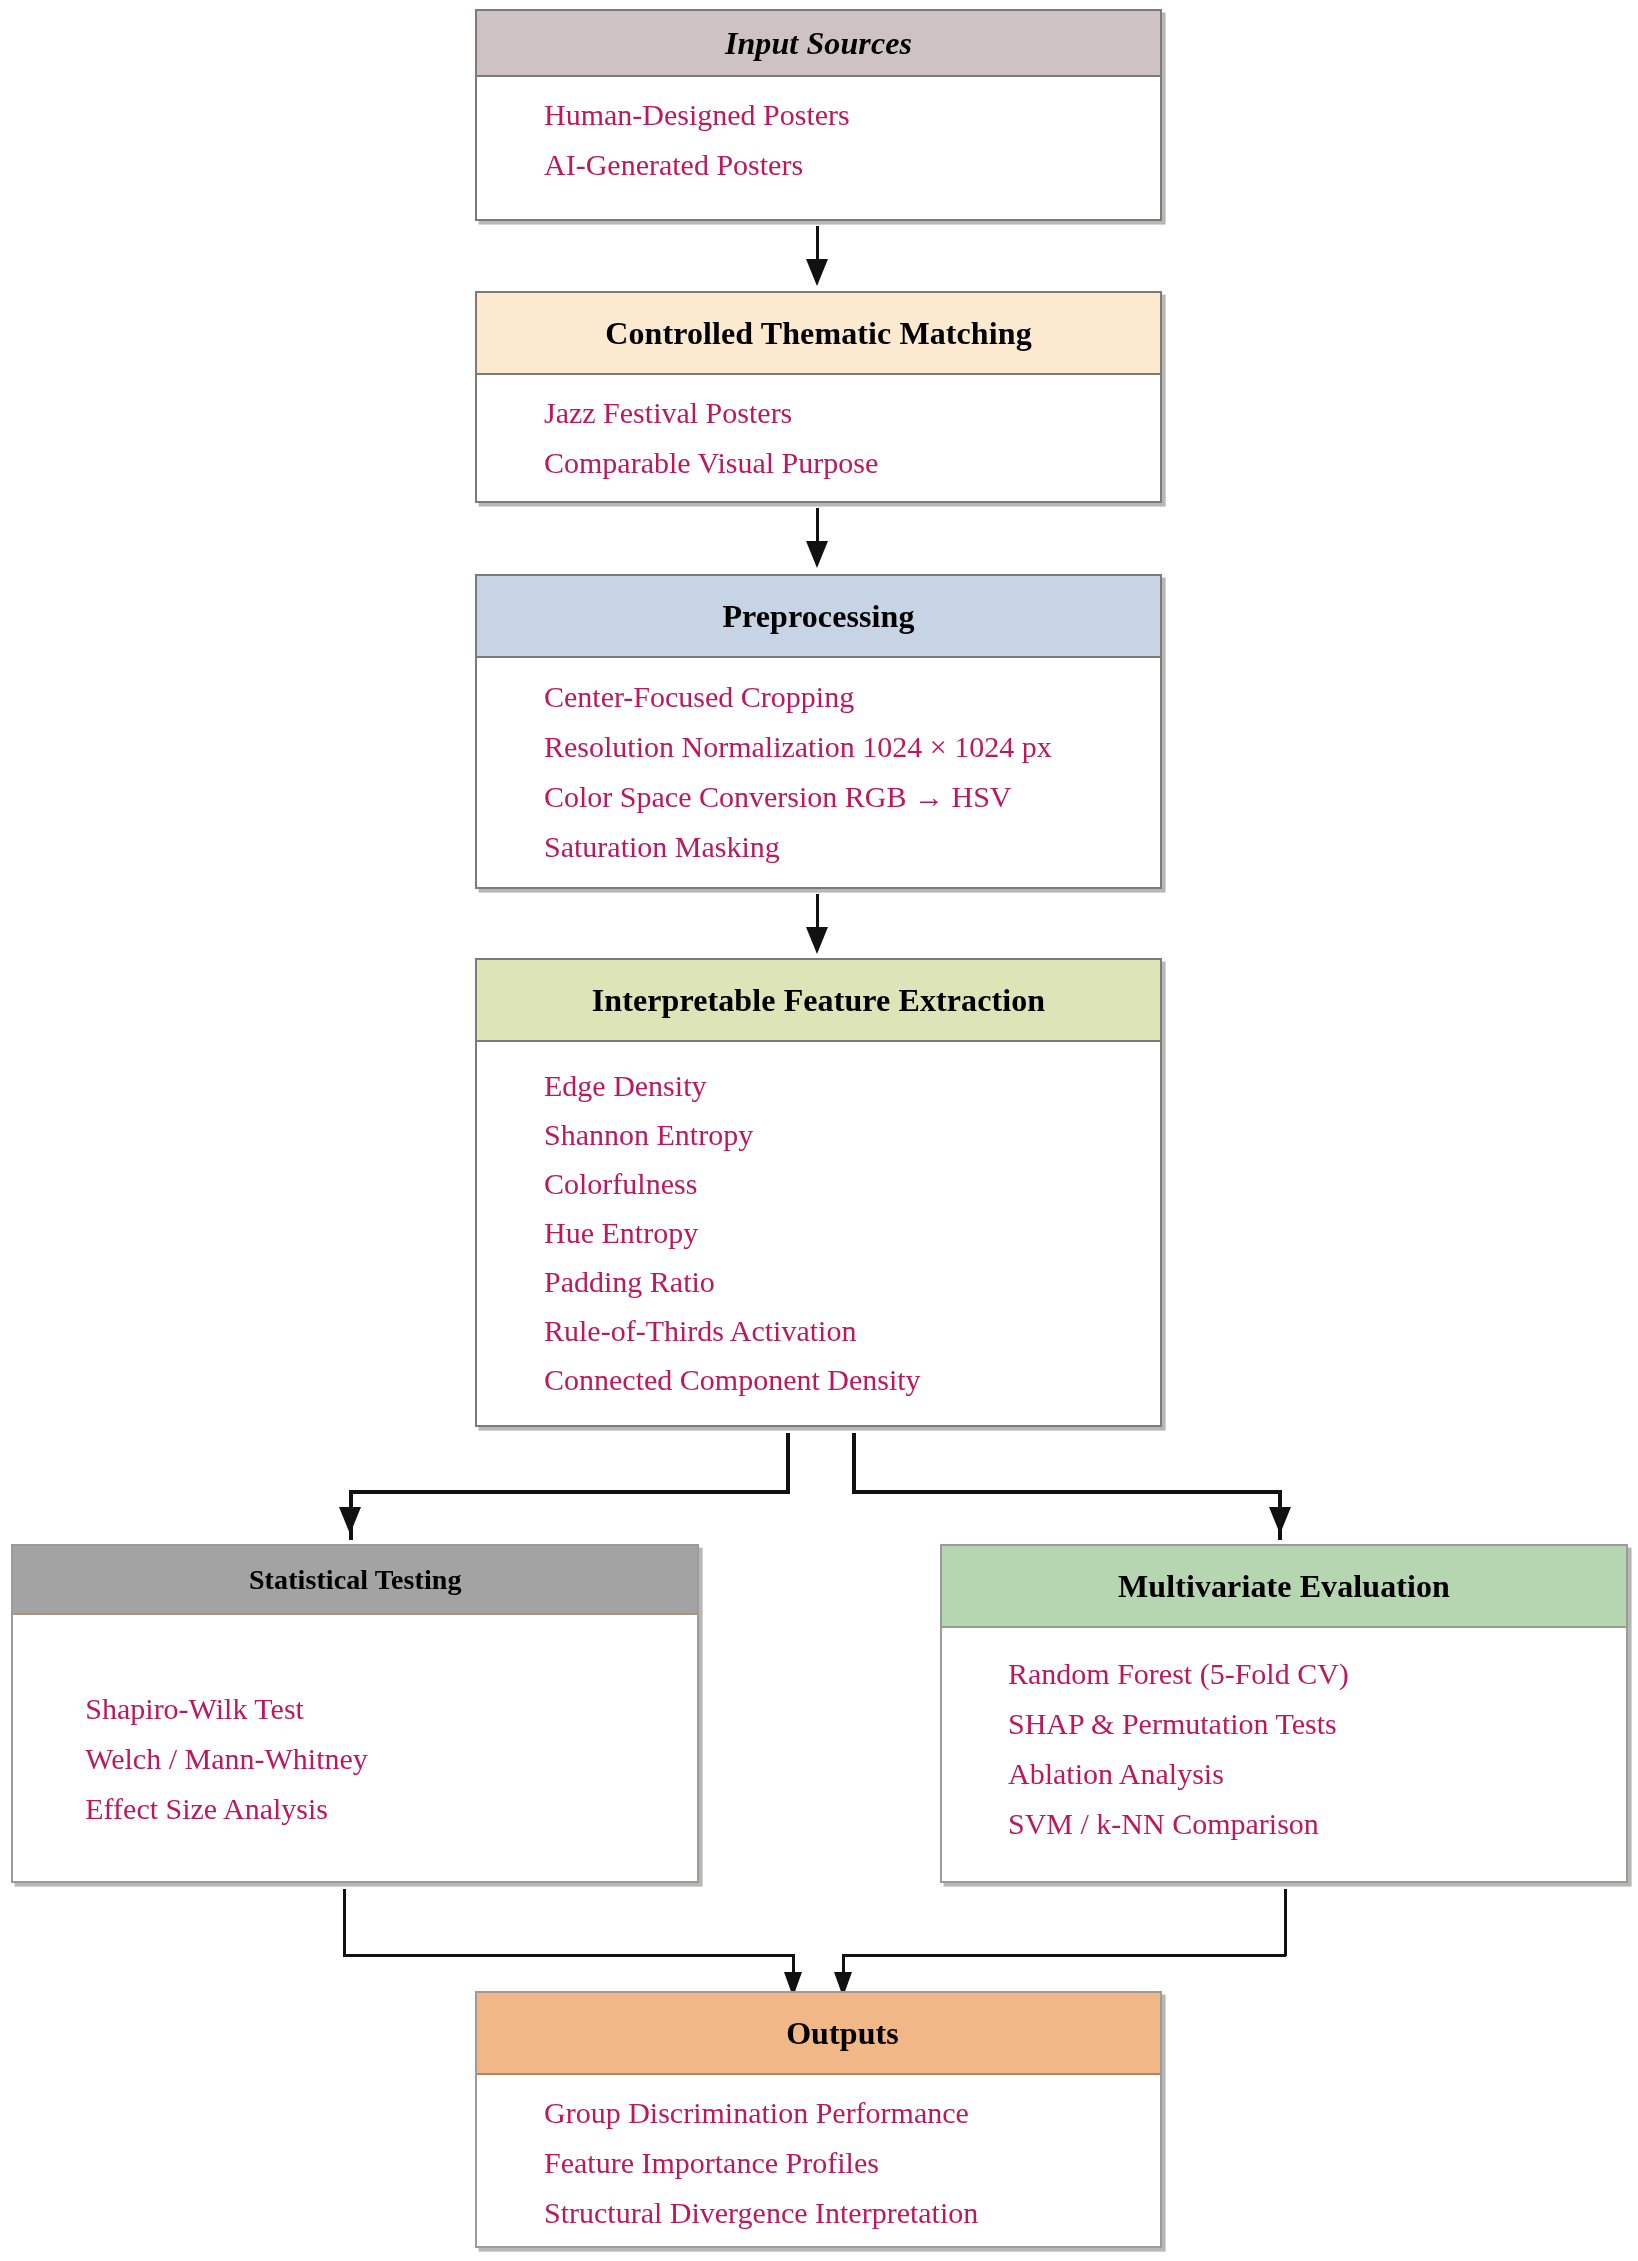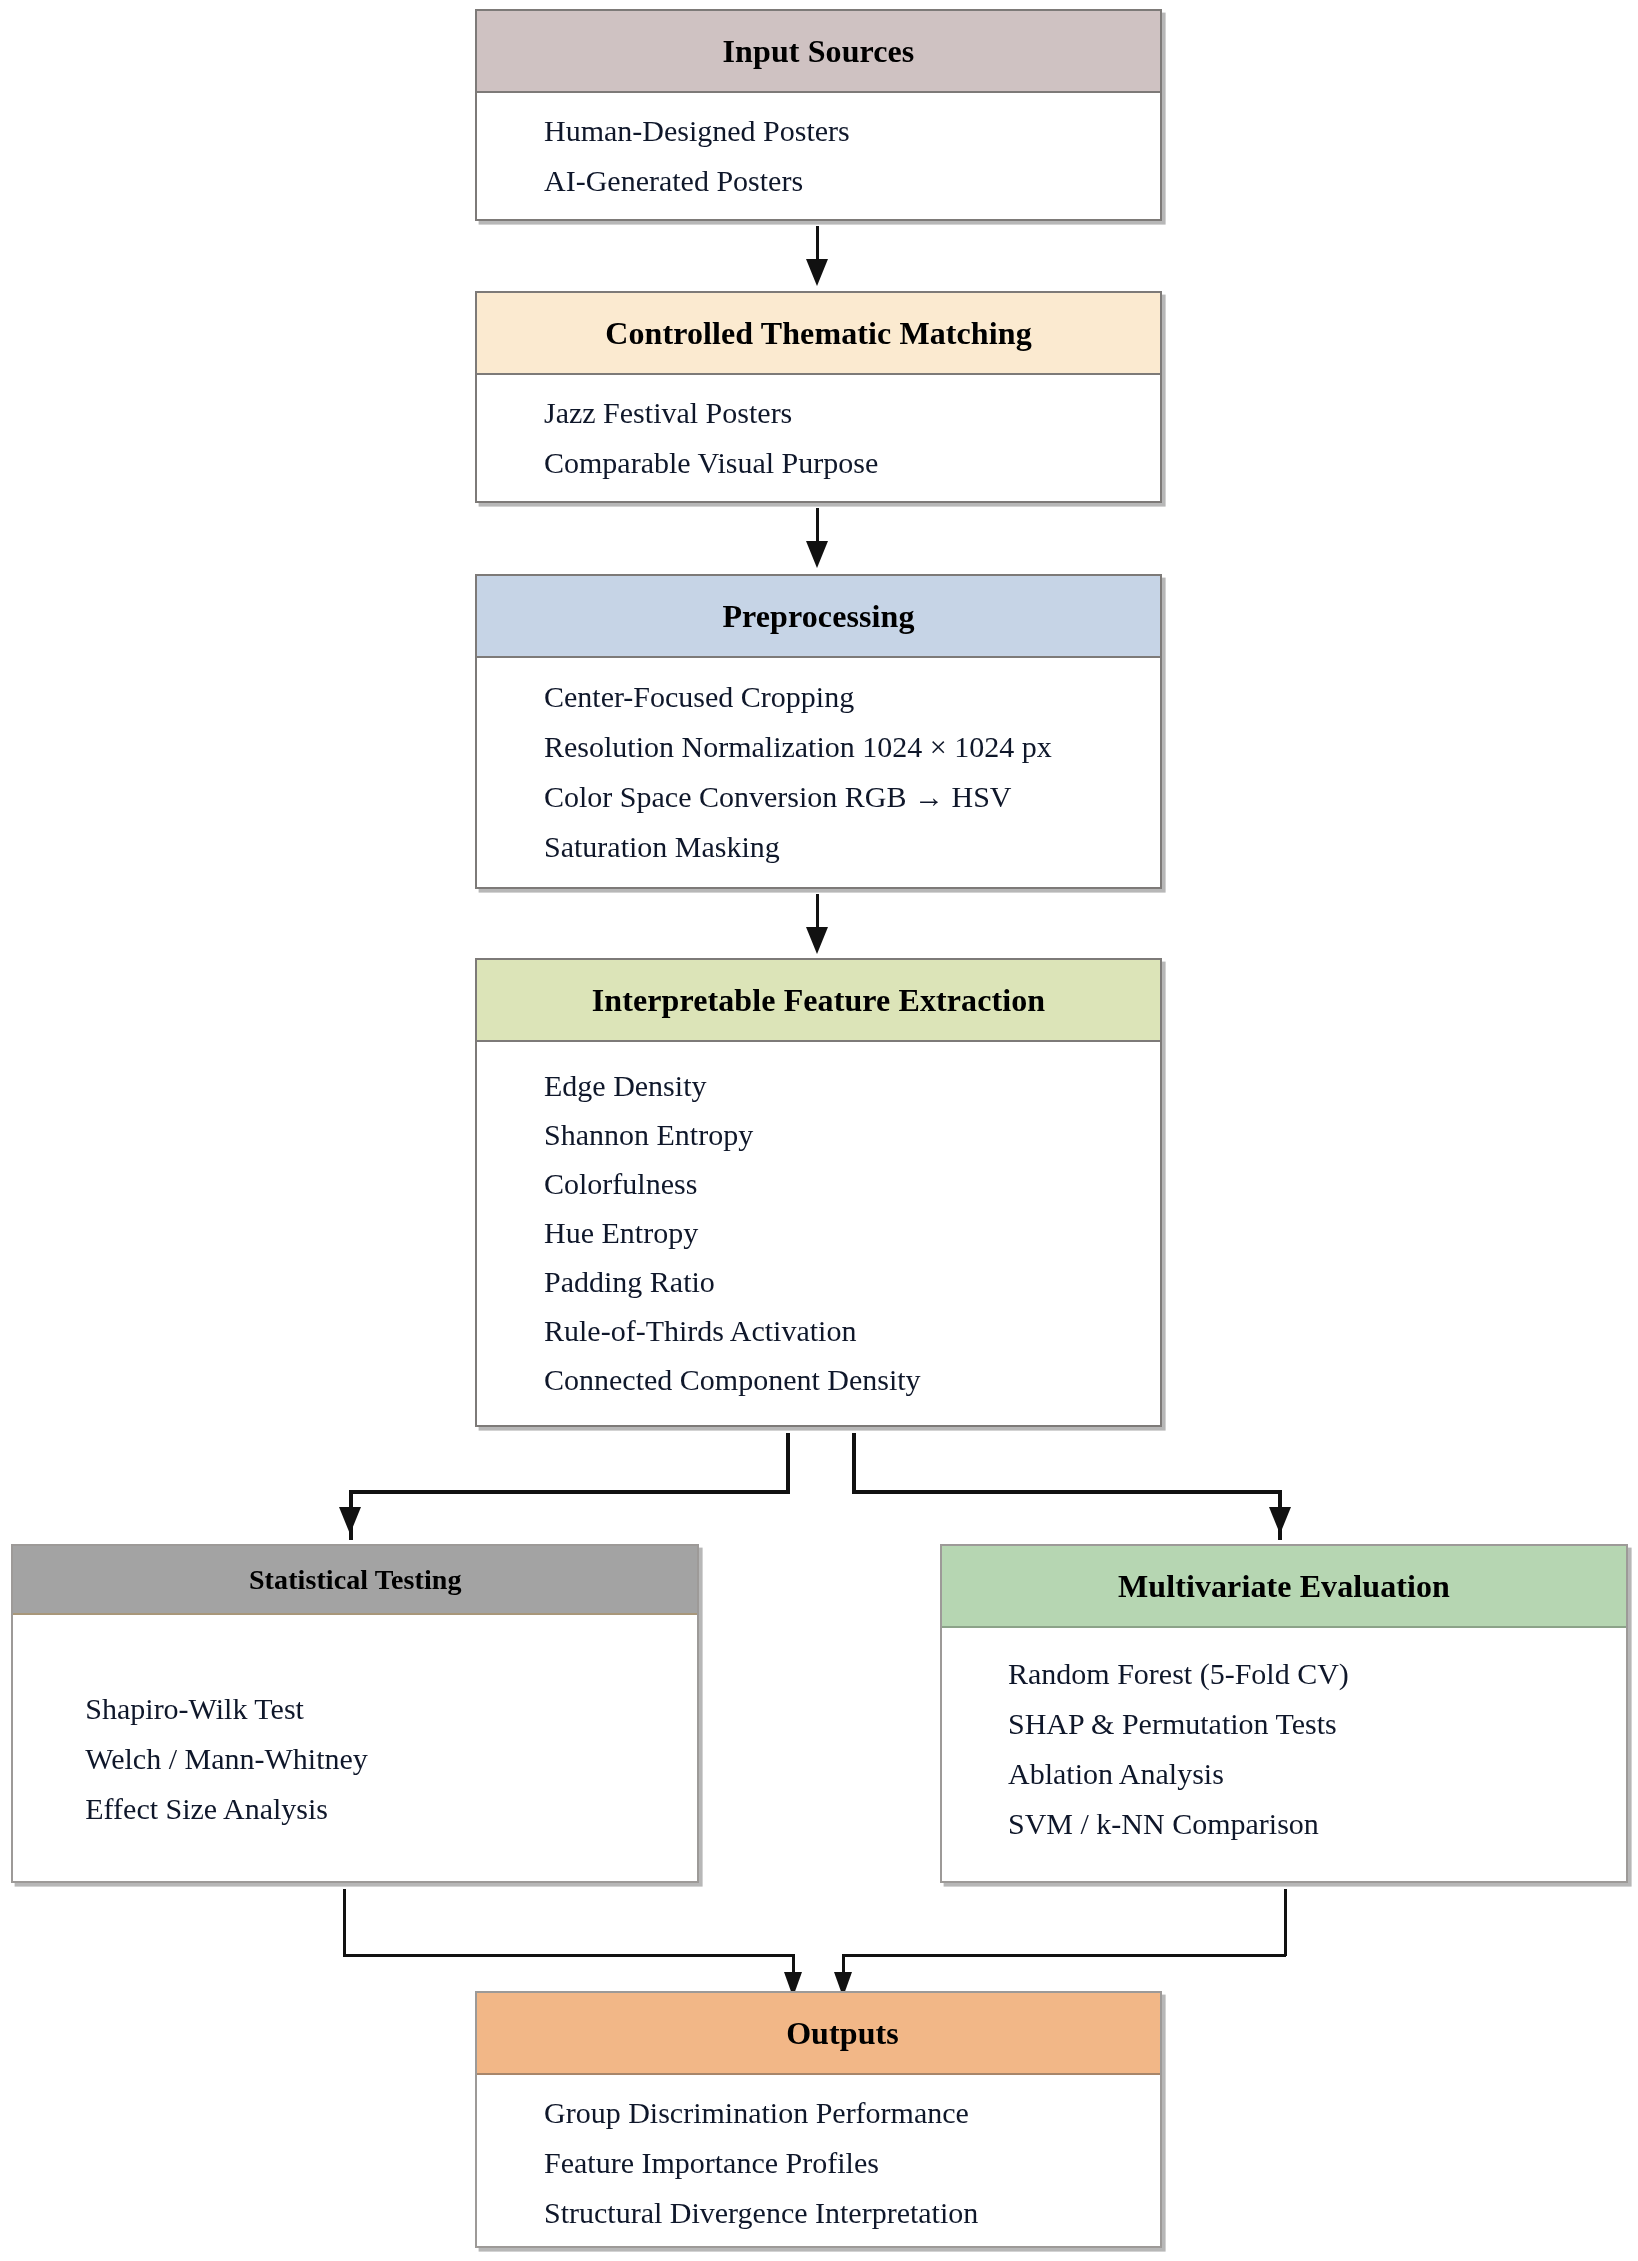--- a/index.html
+++ b/index.html
@@ -38,27 +38,27 @@
   }
   .node-body {
     box-sizing: border-box;
     display: flex;
     flex-direction: column;
     justify-content: center;
     padding-left: 67px;
   }
   .node-body.tight { justify-content: flex-start; }
   .item {
-    color: #0f172a;
+    color: #be185d;
     white-space: nowrap;
   }
 
   
   #node-input        { left: 475px;  top: 9.2px;   width: 687px; height: 212px; }
-  #node-input   .node-header { height: 82px; background: #CFC2C2; font-size: 32px; }
+  #node-input   .node-header { height: 66px; background: #CFC2C2; font-size: 32px; font-style: italic; }
   #node-input   .node-body   { height: 125px; }
 
   #node-thematic     { left: 475px;  top: 291px;  width: 687px; height: 212px; }
   #node-thematic .node-header { height: 82px; background: #FBEAD0; font-size: 32px; }
   #node-thematic .node-body   { height: 125px; }
 
   #node-preprocessing{ left: 475px;  top: 574px; width: 687px; height: 315px; }
   #node-preprocessing .node-header { height: 82px; background: #C6D4E6; font-size: 32px; }
   #node-preprocessing .node-body   { height: 228px; }
 

